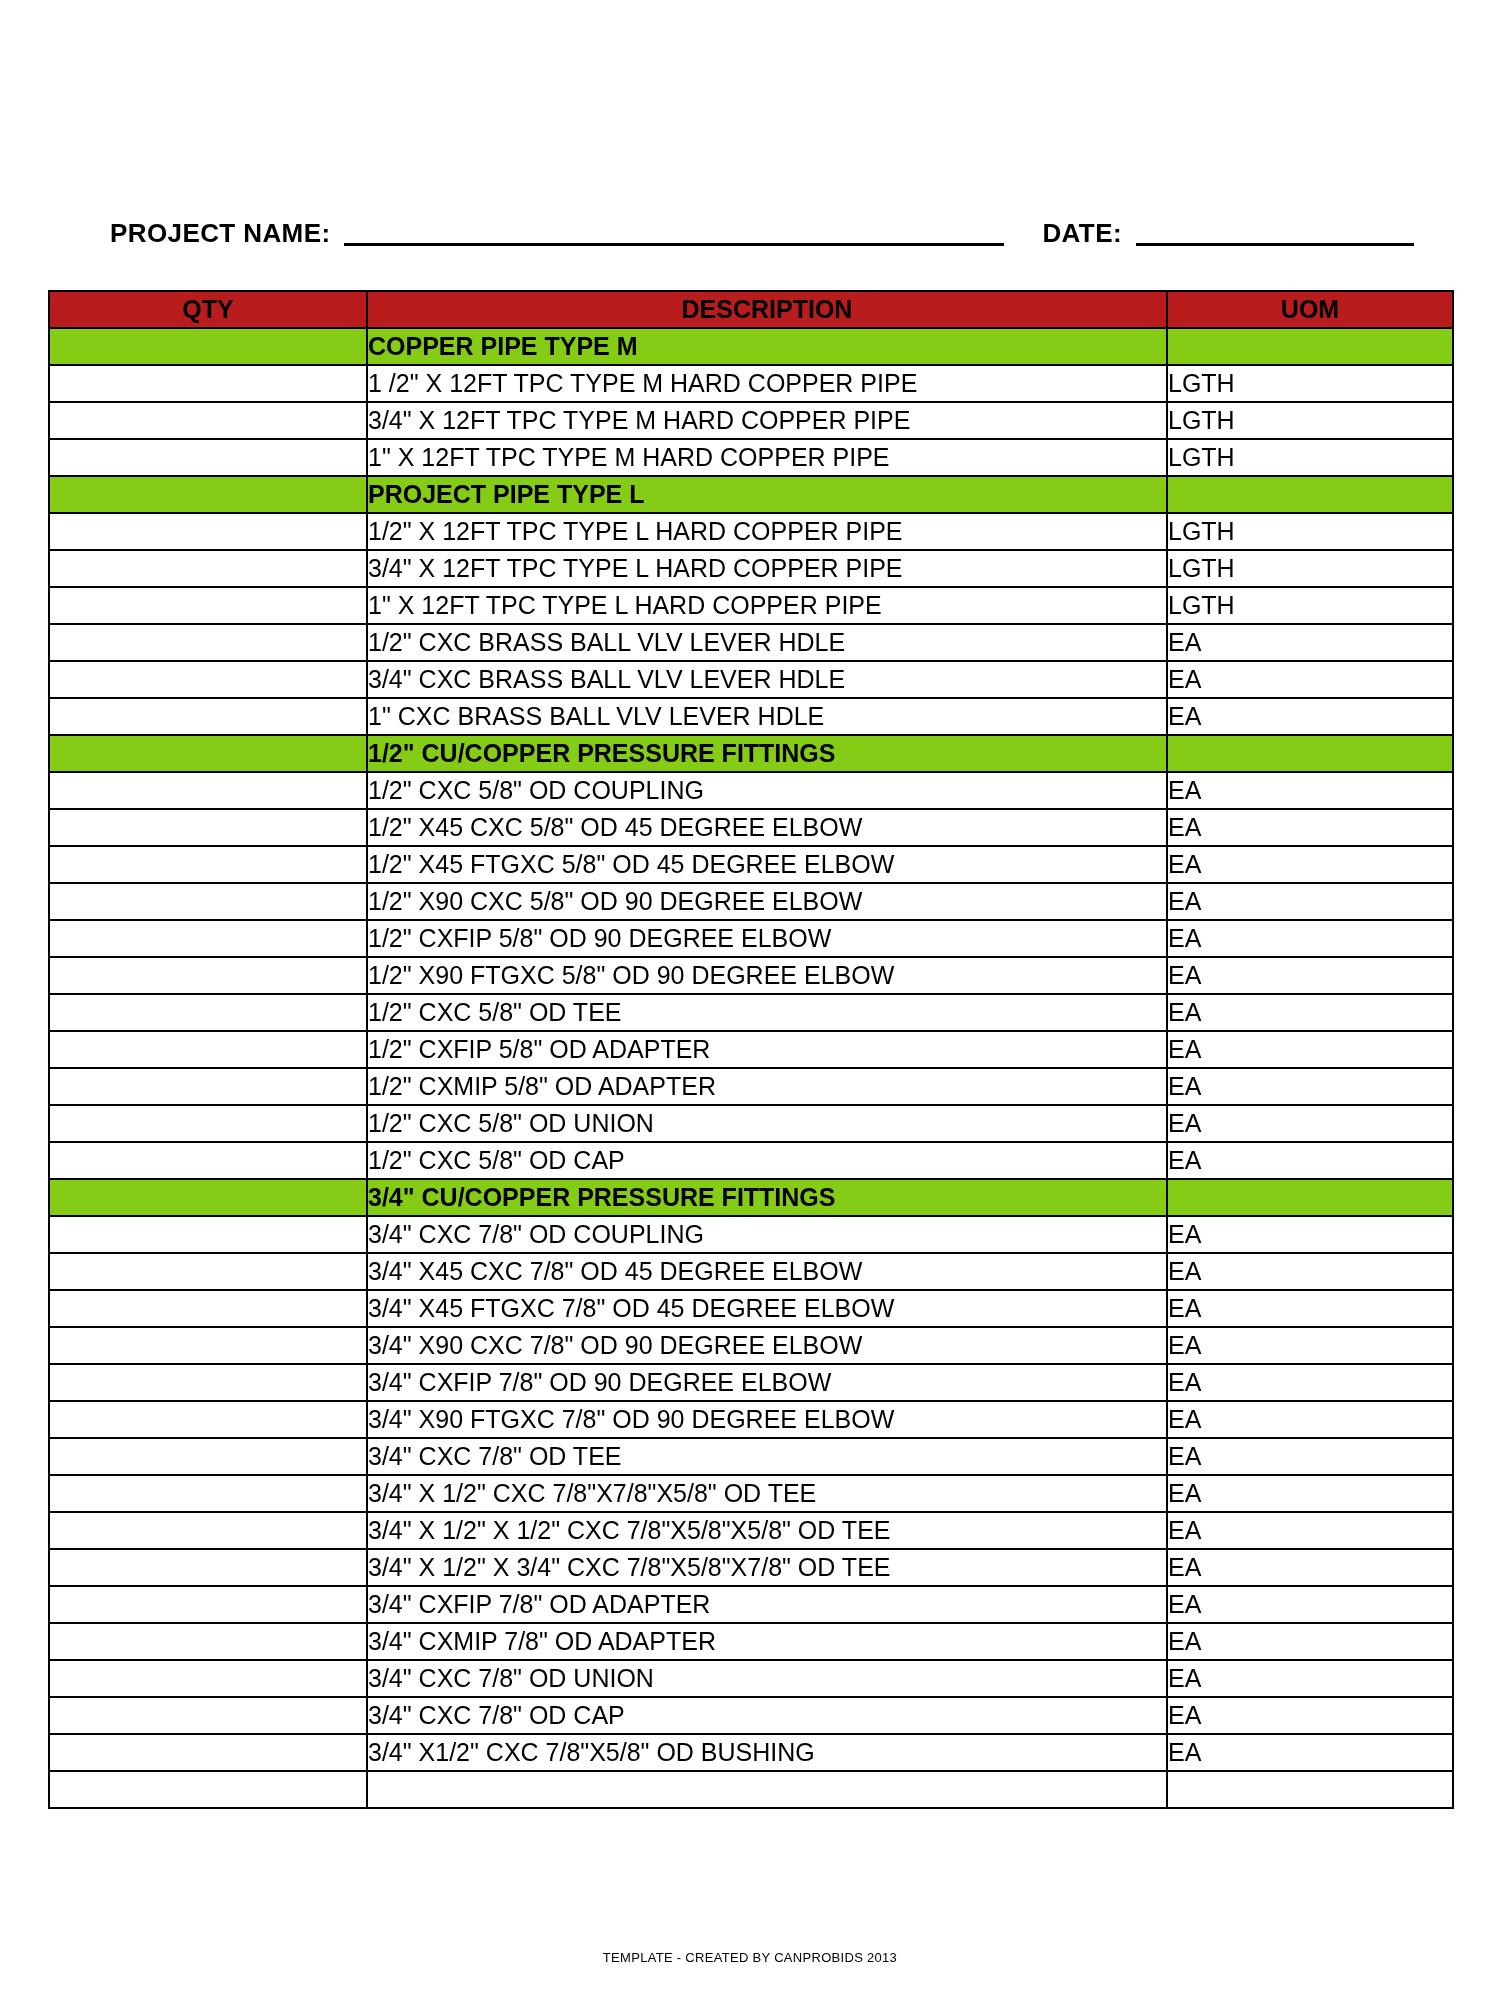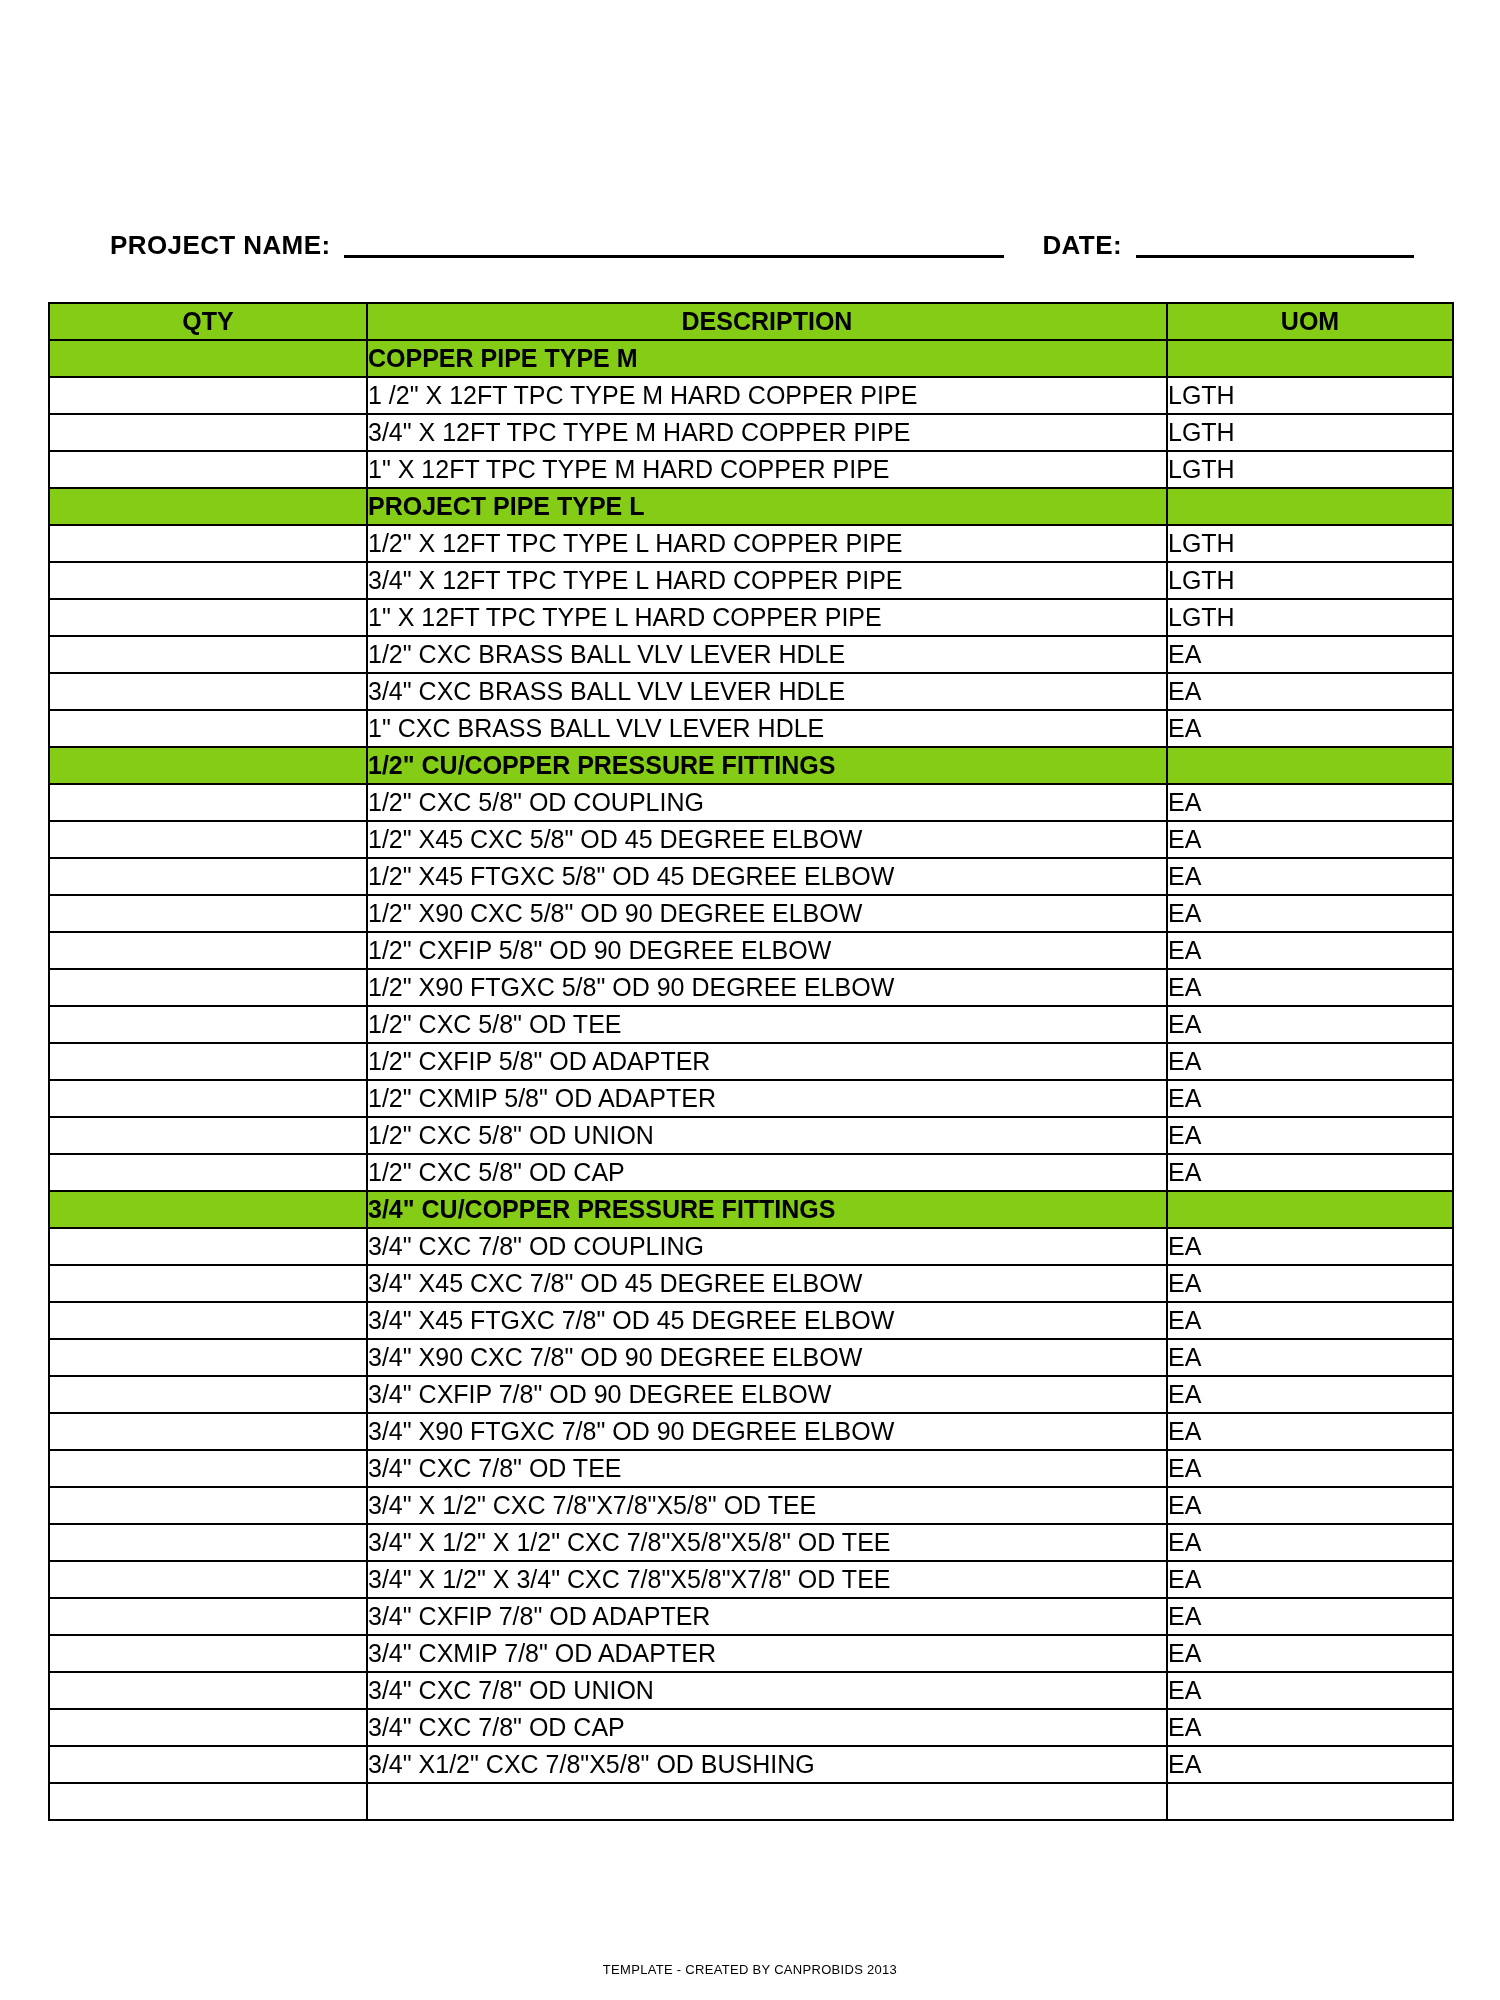--- a/index.html
+++ b/index.html
@@ -11,21 +11,21 @@
     width: 1500px;
     height: 2000px;
     font-family: "Liberation Sans", sans-serif;
     color: #000000;
     position: relative;
     overflow: hidden;
   }
 
   .page {
     position: absolute;
-    left: 0; top: 12px;
+    left: 0; top: 0;
     width: 1500px;
     height: 1692px;
     box-sizing: border-box;
   }
 
   
   .form-header {
     position: absolute;
     left: 110px;
     top: 208px;
@@ -69,21 +69,21 @@
     border: 2px solid #000000;
     padding: 0;
     height: 37px;
     font-size: 25px;
     line-height: 1;
     vertical-align: middle;
     box-sizing: border-box;
   }
 
   thead th {
-    background: #84cc16;
+    background: #b91c1c;
     font-weight: bold;
     text-align: center;
     height: 42px;
     font-size: 26px;
   }
 
   td.qty-cell { background: #ffffff; }
   td.uom-cell { text-align: left; }
 
   td.desc-cell {

